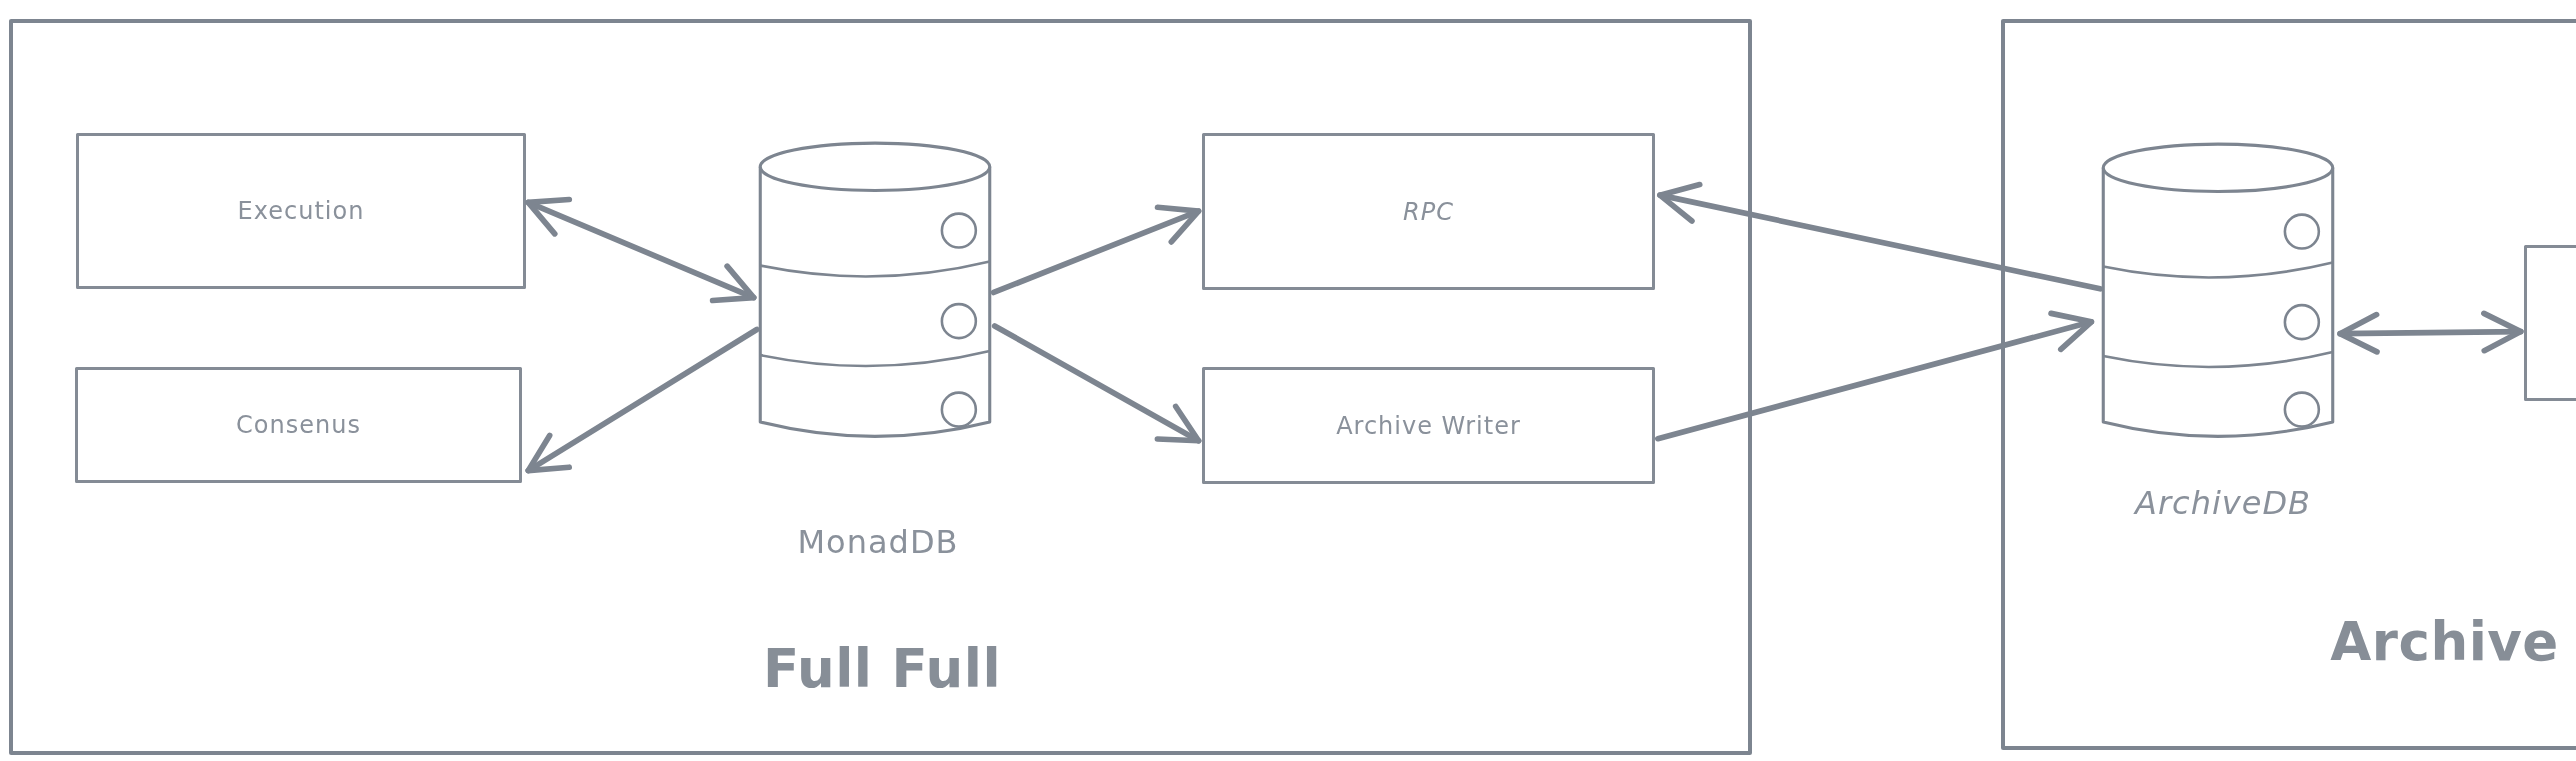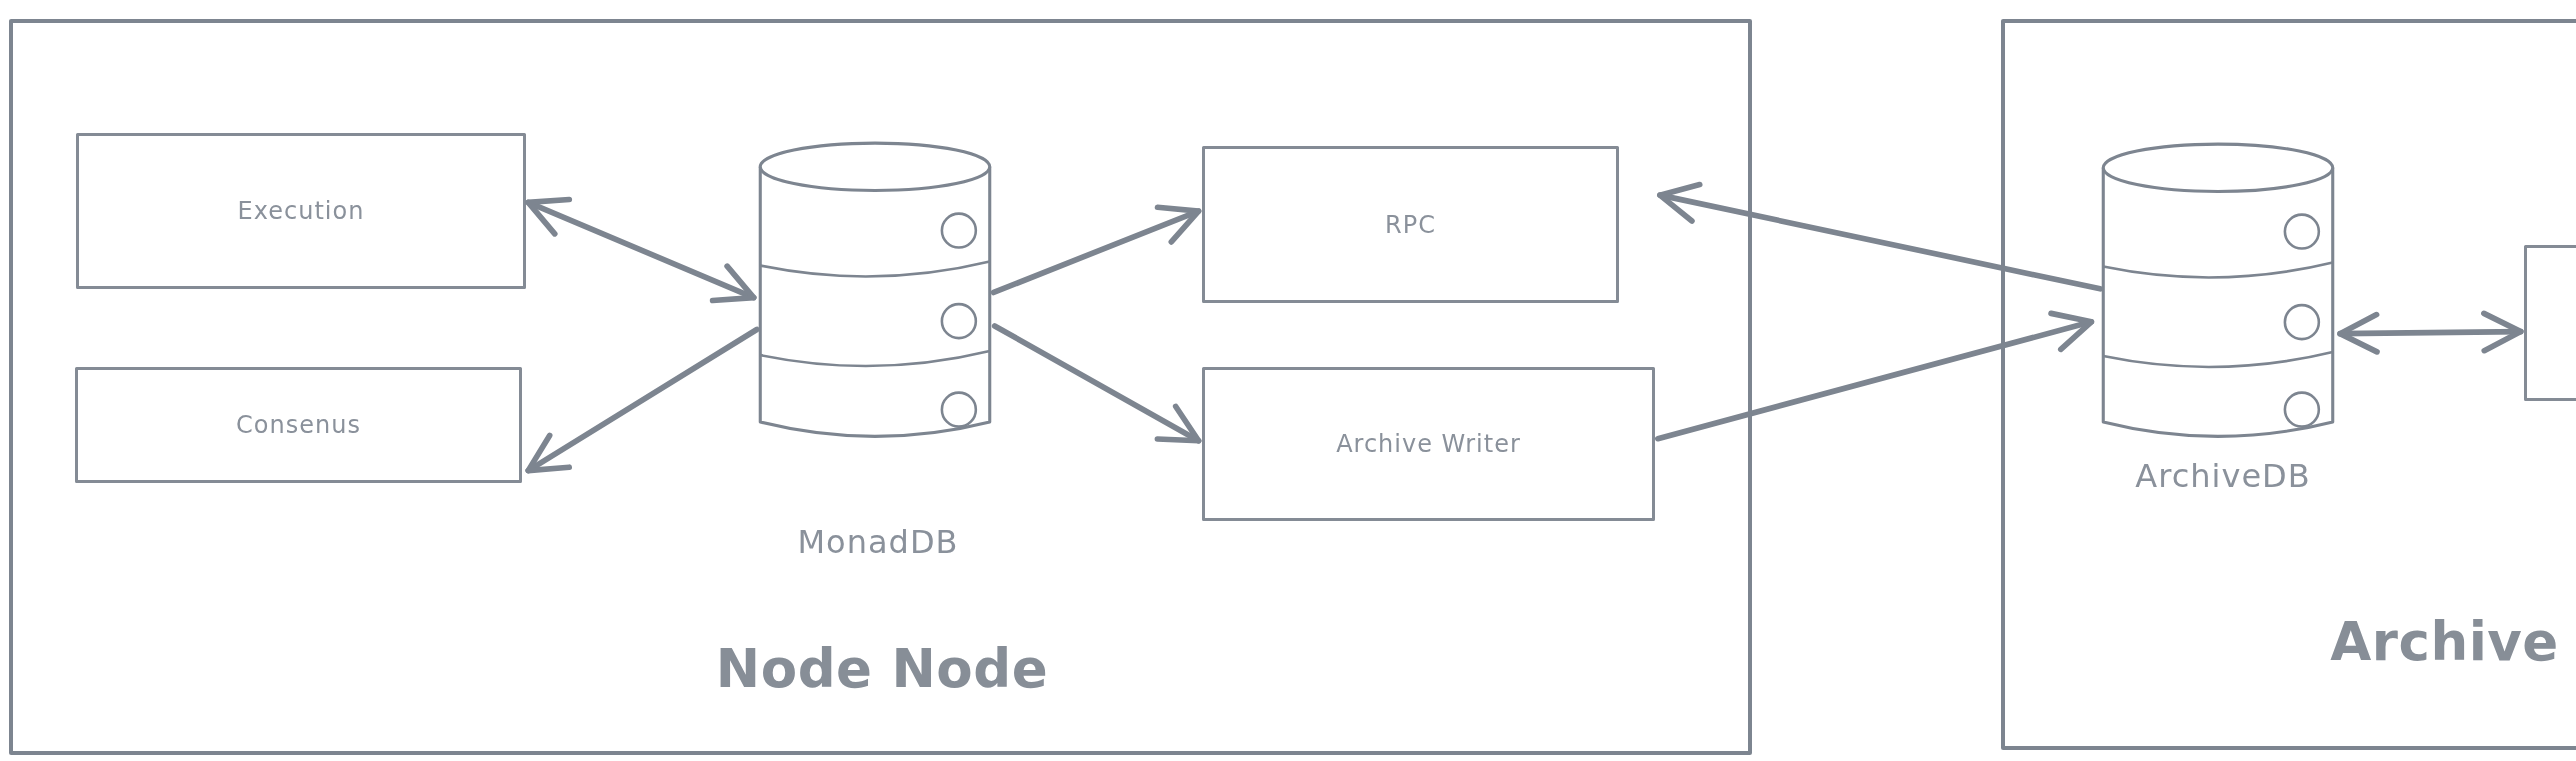--- a/index.html
+++ b/index.html
@@ -71,51 +71,51 @@
   <div class="zone" style="left:2001px; top:18.5px; width:1055px; height:731px;"></div>
 
   <div class="node-box" style="left:76px; top:133px; width:450px; height:156px;">
     <span>Execution</span>
   </div>
 
   <div class="node-box" style="left:75px; top:367px; width:447px; height:116px;">
     <span>Consenus</span>
   </div>
 
-  <div class="node-box" style="left:1202px; top:146px; width:417px; height:157px;">
+  <div class="node-box" style="left:1202px; top:133px; width:453px; height:157px;font-style:italic;">
     <span>RPC</span>
   </div>
 
-  <div class="node-box" style="left:1202px; top:367px; width:453px; height:154px;">
+  <div class="node-box" style="left:1202px; top:367px; width:453px; height:117px;">
     <span>Archive Writer</span>
   </div>
 
   <svg class="cylinder" style="left:756px; top:139px;" width="238" height="319" viewBox="0 0 462 620">
     <path d="M8,54 L8,550 Q231,606 454,550 L454,54" fill="#ffffff" stroke="#7d8590" stroke-width="6" stroke-linejoin="round"></path>
     <ellipse cx="231" cy="54" rx="223" ry="46" fill="#ffffff" stroke="#7d8590" stroke-width="6"></ellipse>
     <path d="M8,246 Q231,292 454,238" fill="none" stroke="#7d8590" stroke-width="5"></path>
     <path d="M8,420 Q231,466 454,412" fill="none" stroke="#7d8590" stroke-width="5"></path>
     <circle cx="394" cy="178" r="33" fill="none" stroke="#7d8590" stroke-width="5"></circle>
     <circle cx="394" cy="354" r="33" fill="none" stroke="#7d8590" stroke-width="5"></circle>
     <circle cx="394" cy="526" r="33" fill="none" stroke="#7d8590" stroke-width="5"></circle>
   </svg>
   <div class="db-label" style="left:878px; top:502px;margin-top:40px;">MonadDB</div>
 
-  <div class="zone-title" style="left:882px; top:668px;">Node Node</div>
+  <div class="zone-title" style="left:882px; top:668px;">Full Full</div>
 
   <svg class="cylinder" style="left:2099px; top:140px;" width="238" height="319" viewBox="0 0 462 620">
     <path d="M8,54 L8,548 Q231,604 454,548 L454,54" fill="#ffffff" stroke="#7d8590" stroke-width="6" stroke-linejoin="round"></path>
     <ellipse cx="231" cy="54" rx="223" ry="46" fill="#ffffff" stroke="#7d8590" stroke-width="6"></ellipse>
     <path d="M8,246 Q231,292 454,238" fill="none" stroke="#7d8590" stroke-width="5"></path>
     <path d="M8,420 Q231,466 454,412" fill="none" stroke="#7d8590" stroke-width="5"></path>
     <circle cx="394" cy="178" r="33" fill="none" stroke="#7d8590" stroke-width="5"></circle>
     <circle cx="394" cy="354" r="33" fill="none" stroke="#7d8590" stroke-width="5"></circle>
     <circle cx="394" cy="524" r="33" fill="none" stroke="#7d8590" stroke-width="5"></circle>
   </svg>
-  <div class="db-label" style="left:2223px; top:476px;">ArchiveDB</div>
+  <div class="db-label" style="left:2223px; top:503px;font-style:italic;">ArchiveDB</div>
 
   <div class="node-box" style="left:2524px; top:245px; width:439px; height:156px;">
     
   </div>
 
   <div class="zone-title" style="left:2554px; top:641px;">Archive Server</div>
 
   <svg class="edges-layer" viewBox="0 0 5953 1478">
       <g>
         <line x1="1024" y1="393" x2="1462" y2="578" stroke="#7d8590" stroke-width="11" stroke-linecap="round"></line>

